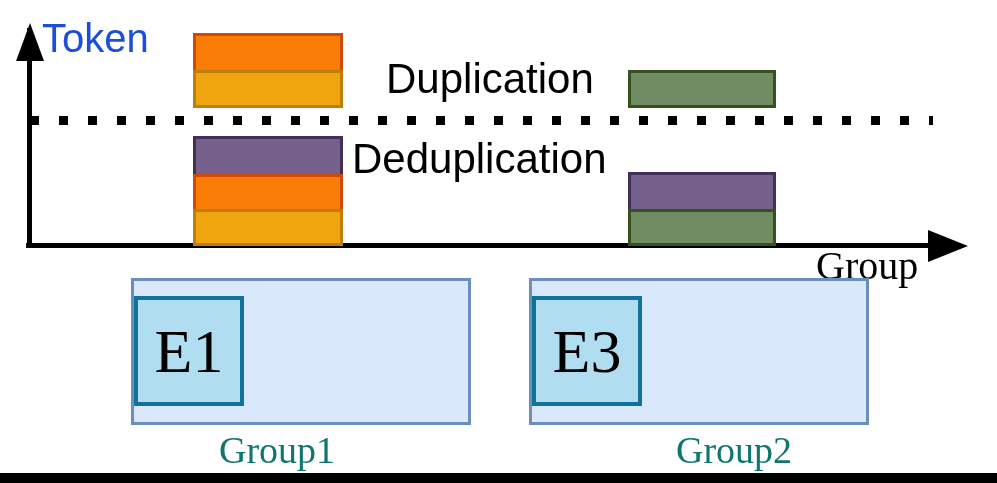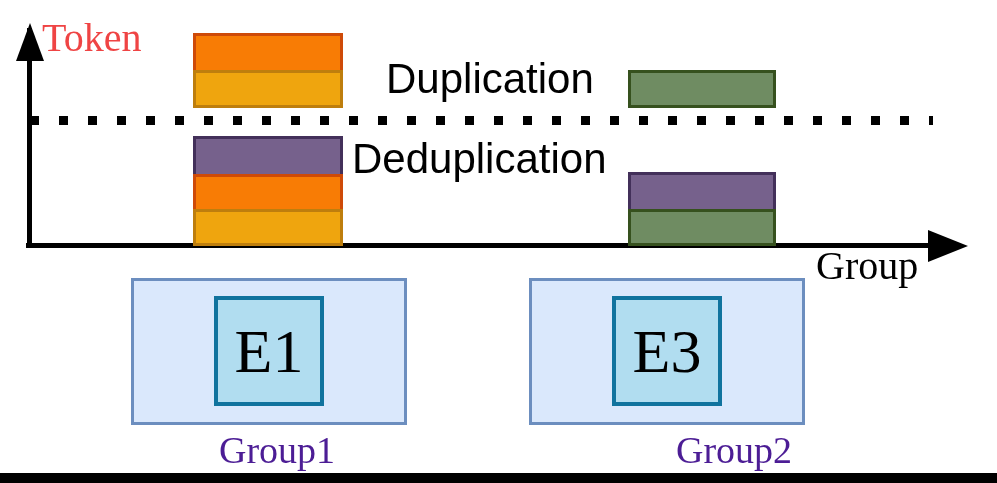--- a/index.html
+++ b/index.html
@@ -24,22 +24,22 @@
     border-bottom: 38px solid #000;
   }
   .arrow-right {
     left: 928px; top: 230px; width: 0; height: 0;
     border-top: 16px solid transparent;
     border-bottom: 16px solid transparent;
     border-left: 40px solid #000;
   }
   .y-axis-label {
     left: 42px; top: 16px;
-    font-size: 40px; color: #ef4444; line-height: 1.1;
-    font-family: Liberation Serif, serif;
+    font-size: 40px; color: #1d4ed8; line-height: 1.1;
+    font-family: Liberation Sans, sans-serif;
   }
   .x-axis-label {
     left: 816px; top: 244px;
     font-size: 40px; color: #000; line-height: 1.1;
     font-family: "Liberation Serif", serif;
   }
 
   
   .dotted-line {
     left: 30px; top: 116px; width: 903px; height: 9px;
@@ -55,25 +55,24 @@
   .deduplication-label { left: 352px; top: 138px; }
 
   
   .bar-stack { position: absolute; }
   .bar-segment { width: 100%; border: 3px solid; }
   .bar-segment + .bar-segment { margin-top: -3px; }
 
   
   .group-box {
     position: absolute;
-    top: 278px; width: 276px; height: 147px;
+    top: 278px; width: 340px; height: 147px;
     background: #DAE8FC;
     border: 3px solid #6C8EBF;
     display: flex;
-    justify-content: center;
     align-items: flex-start;
     gap: 22px;
     padding-top: 15px;
   }
   .group-box-1 { left: 131px; }
   .group-box-2 { left: 529px; }
   .expert-box {
     width: 110px; height: 110px;
     background: #B1DDF0;
     border: 4px solid #10739E;
@@ -81,21 +80,21 @@
     align-items: center;
     justify-content: center;
     font-size: 62px;
     color: #000;
     font-family: "Liberation Serif", serif;
   }
   .group-label {
     position: absolute;
     top: 428px; width: 292px;
     text-align: center;
-    font-size: 38px; color: #4c1d95;
+    font-size: 38px; color: #0f766e;
     font-family: "Liberation Serif", serif;
   }
   .group-label-1 { left: 131px; }
   .group-label-2 { left: 588px; }
 
   .bottom-bar { left: 0; top: 473px; width: 997px; height: 10px; background: #000; }
 </style>
 </head>
 <body>
 

